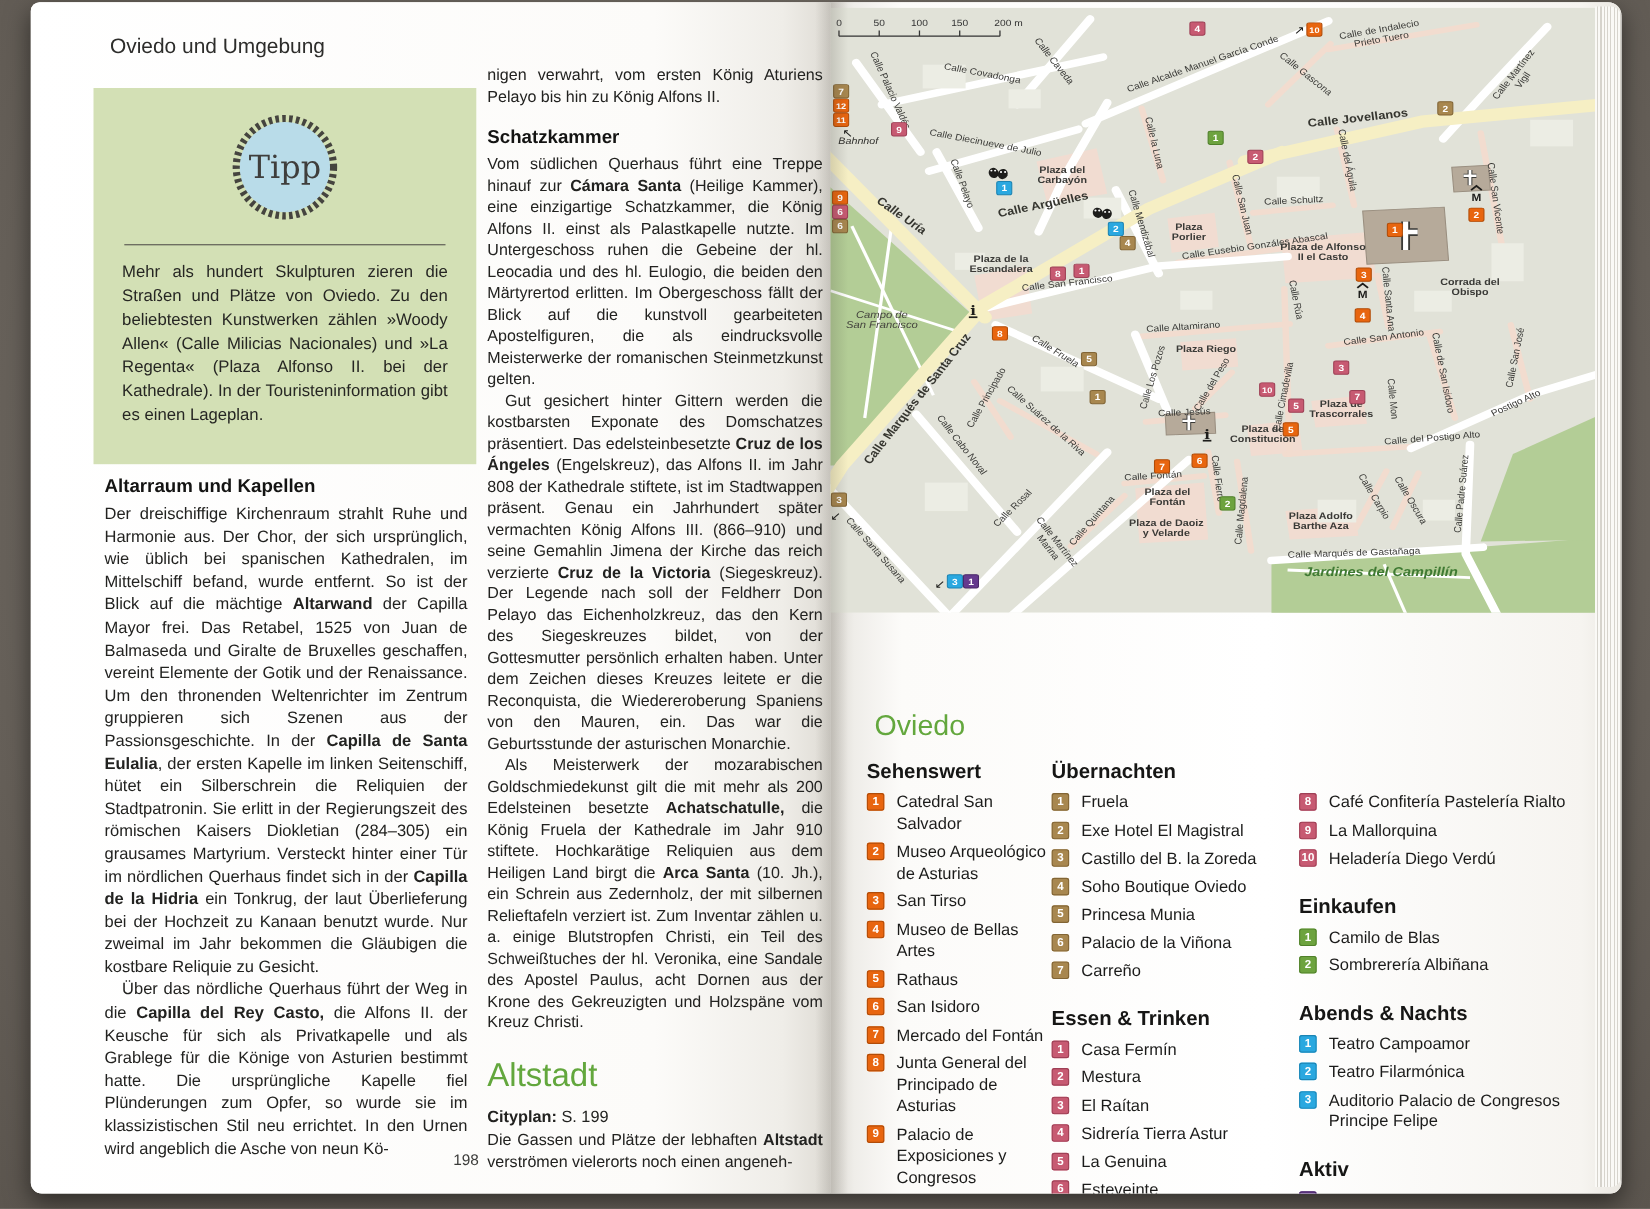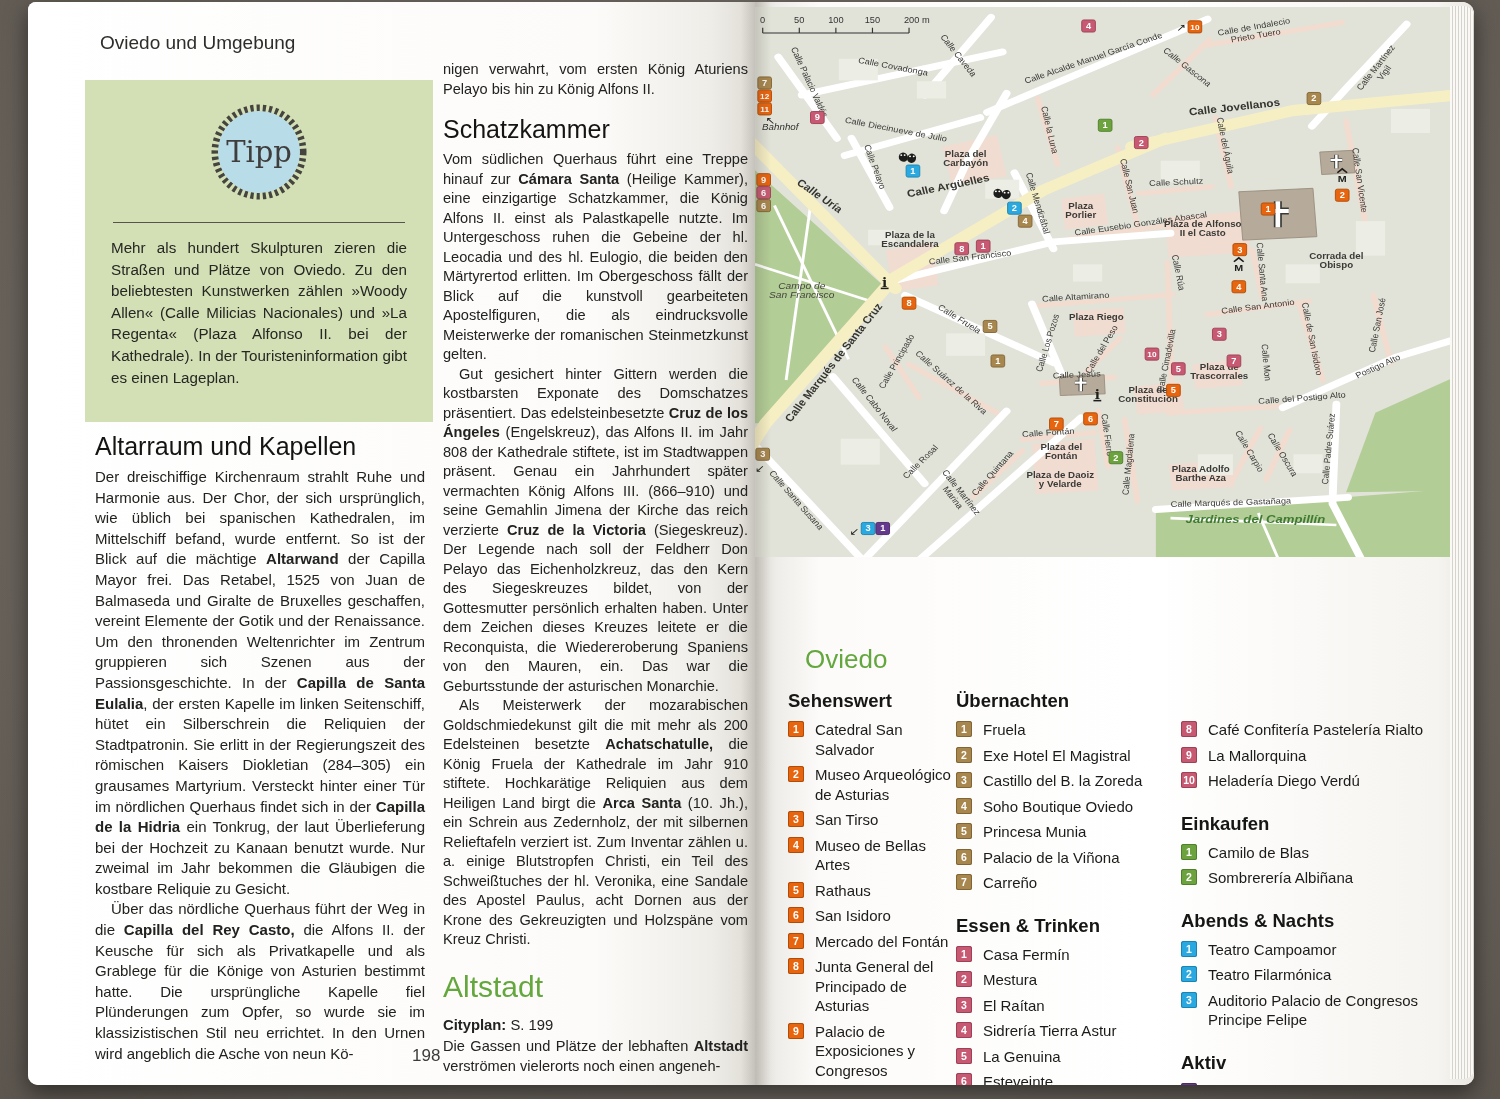--- a/index.html
+++ b/index.html
@@ -20,34 +20,34 @@
 
   
   .lp-header{position:absolute;left:72px;top:30px;font-size:19px;color:#2d2d2b;}
   .tipbox{position:absolute;left:57px;top:78px;width:348px;height:342px;background:#d3e0b5;
     box-sizing:border-box;padding:18px 26px;}
   .tip-badge{display:block;margin:2px auto 0;}
   .tip-title{margin-top:18px;text-align:center;font-family:"DejaVu Serif", serif;font-weight:bold;
     font-size:22px;letter-spacing:.5px;color:#3e3d3a;}
   .tip-hr{height:0;border-top:1.6px solid #55544e;margin:18px 2px 14px;}
   .tip-body{font-size:15.2px;line-height:21.6px;color:#262623;text-align:justify;}
-  .colhead{font-size:25px;font-weight:normal;color:#141413;margin:0 0 6px;}
+  .colhead{font-size:17px;font-weight:bold;color:#141413;margin:0 0 6px;}
   .col1{position:absolute;left:67px;top:430px;width:330px;}
   .col2{position:absolute;left:415px;top:58px;width:305px;}
   .para{margin:0;text-align:justify;font-size:15px;line-height:20.6px;color:#222220;}
   .col2 .para{font-size:14.6px;line-height:19.5px;}
   .para.ind{text-indent:16px;}
   .green-head{font-size:30px;color:#63a73d;margin:20px 0 12px;font-weight:400;}
   .cityplan{font-size:14.8px;line-height:19.5px;color:#222220;margin:0 0 2px;}
-  .pagenum{position:absolute;font-size:17px;color:#3c3c3a;}
+  .pagenum{position:absolute;font-size:14px;color:#3c3c3a;}
   .pagenum.left{left:384px;top:1044px;}
 
   
   .map-wrap{position:absolute;left:-4px;top:5px;width:720px;height:550px;}
-  .legend-title{position:absolute;left:50px;top:642px;font-size:26px;color:#63a73d;}
+  .legend-title{position:absolute;left:40px;top:642px;font-size:26px;color:#63a73d;}
   .legend-col{position:absolute;top:688px;}
   .legend-col h3{margin:0 0 8px;font-size:18.5px;color:#161615;}
   .lc1{left:33px;width:170px;} .lc2{left:201px;width:228px;} .lc3{left:426px;width:290px;}
   .lg-block{margin-bottom:22px;}
   .lg-row{display:flex;gap:11px;margin-bottom:6px;}
   .sw{flex:0 0 16px;width:16px;height:16px;border-radius:2.5px;margin-top:1px;
     color:#fff;font-weight:bold;font-size:10.5px;text-align:center;line-height:16px;}
   .lg-label{font-size:15px;line-height:19.5px;color:#1b1b1a;}
   .pad-top{padding-top:30px;}
 </style>

